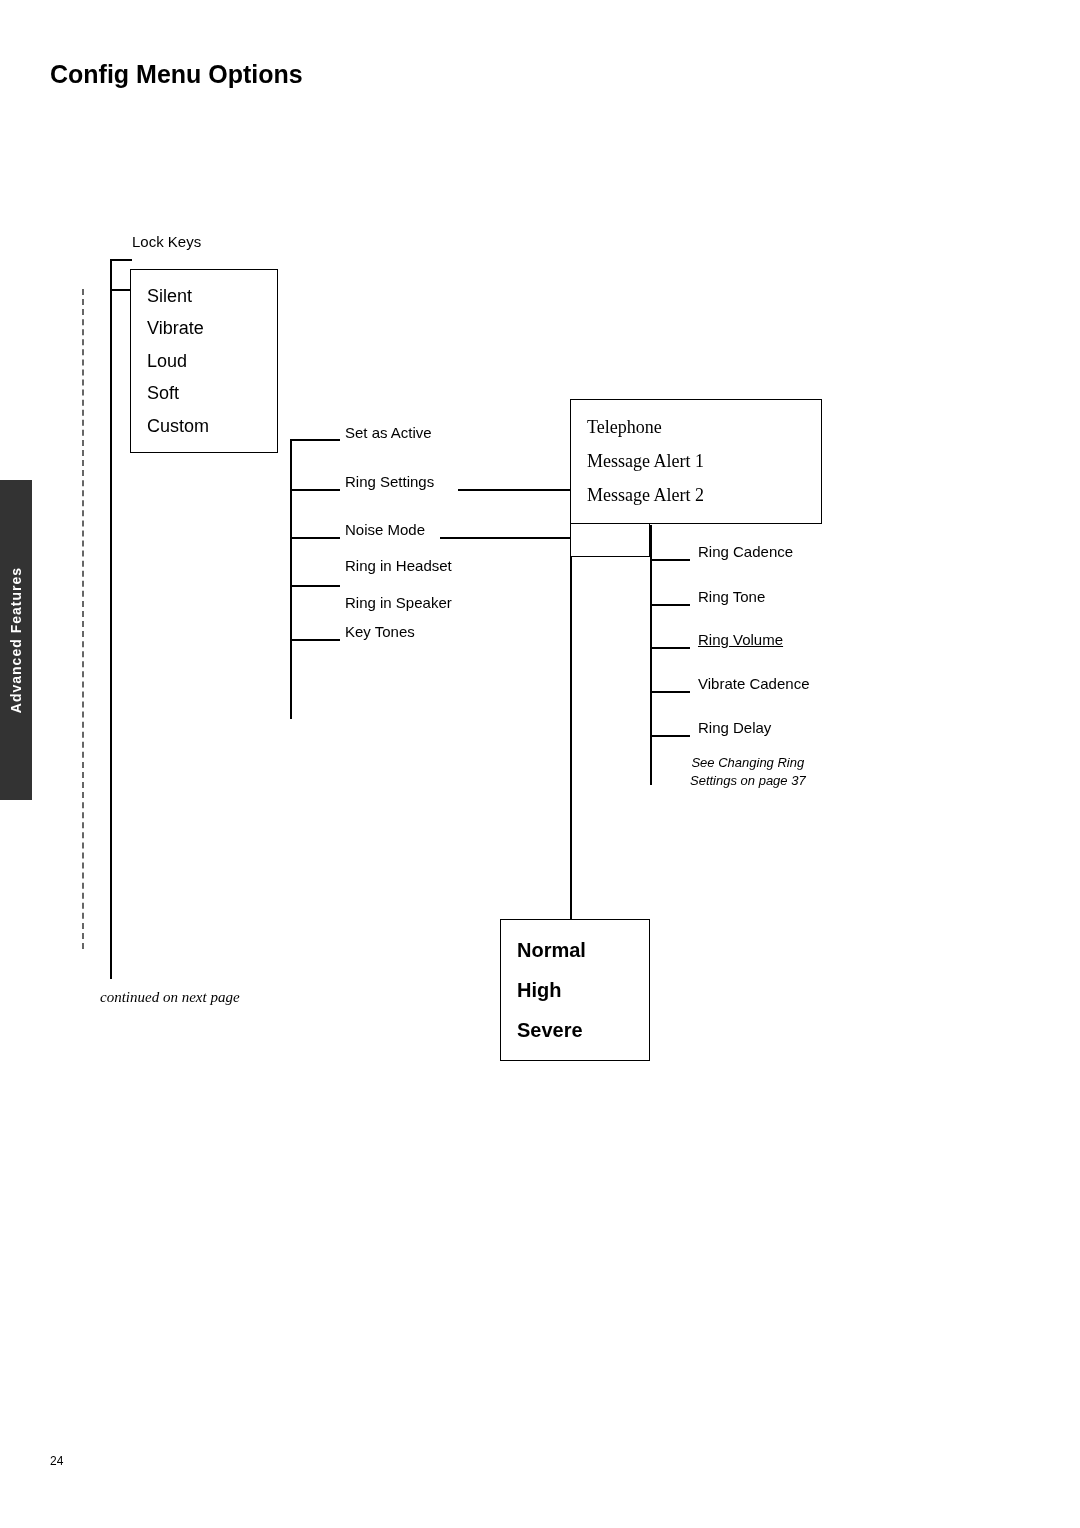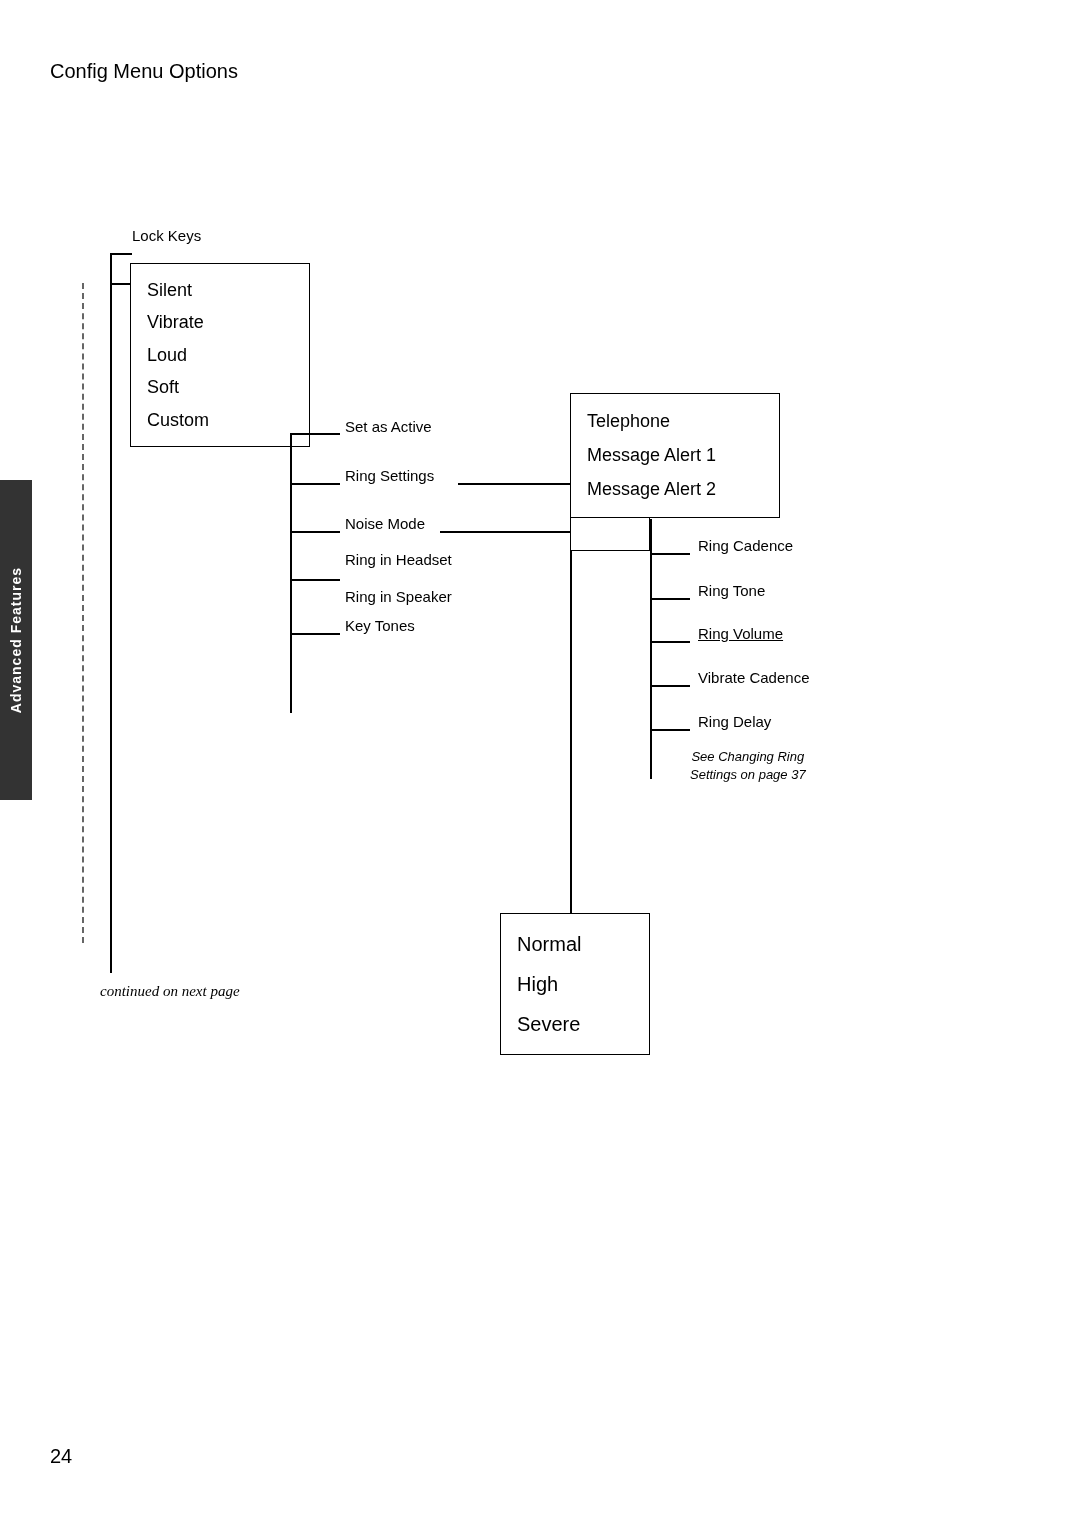--- a/index.html
+++ b/index.html
@@ -37,22 +37,22 @@
 
     
     .main-content {
       position: absolute;
       left: 50px;
       top: 60px;
       width: 980px;
     }
 
     .page-title {
-      font-size: 20px;
-      font-weight: normal;
+      font-size: 25px;
+      font-weight: bold;
       margin-bottom: 40px;
     }
 
     
     .diagram {
       position: relative;
       width: 900px;
       height: 900px;
     }
 
@@ -60,43 +60,45 @@
     .box {
       position: absolute;
       border: 1.5px solid #000;
       padding: 10px 16px;
       background: #fff;
     }
 
     .box-profiles {
       left: 80px;
       top: 140px;
-      width: 180px;
+      width: 148px;
     }
 
     .box-profiles div {
       font-size: 18px;
       line-height: 1.8;
     }
 
     .box-telephone {
       left: 520px;
       top: 270px;
-      width: 210px;
+      width: 252px;
+      font-family: Liberation Serif, serif;
     }
 
     .box-telephone div {
       font-size: 18px;
       line-height: 1.9;
     }
 
     .box-nhs {
       left: 450px;
       top: 790px;
       width: 150px;
+      font-weight: bold;
     }
 
     .box-nhs div {
       font-size: 20px;
       line-height: 2.0;
     }
 
     
     .label {
       position: absolute;
@@ -128,21 +130,21 @@
       font-style: italic;
       font-size: 15px;
       position: absolute;
     }
 
     
     .page-number {
       position: absolute;
       bottom: 60px;
       left: 50px;
-      font-size: 20px;
+      font-size: 12px;
     }
 
     
     .ring-note {
       position: absolute;
       font-style: italic;
       font-size: 13px;
       line-height: 1.4;
       text-align: center;
     }

